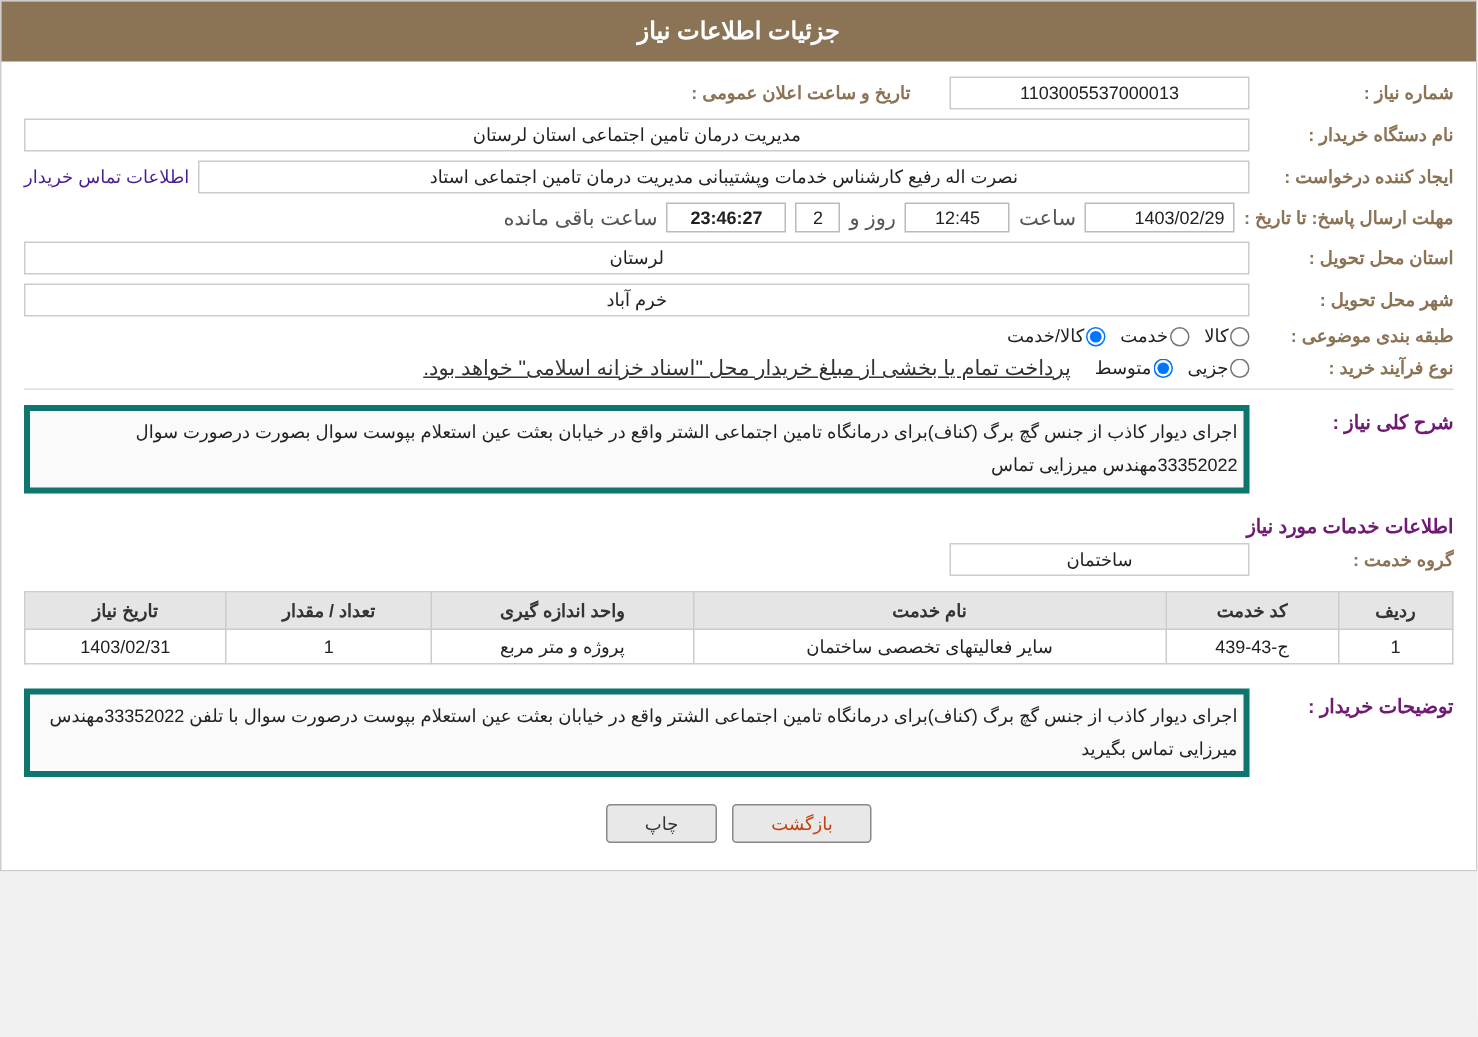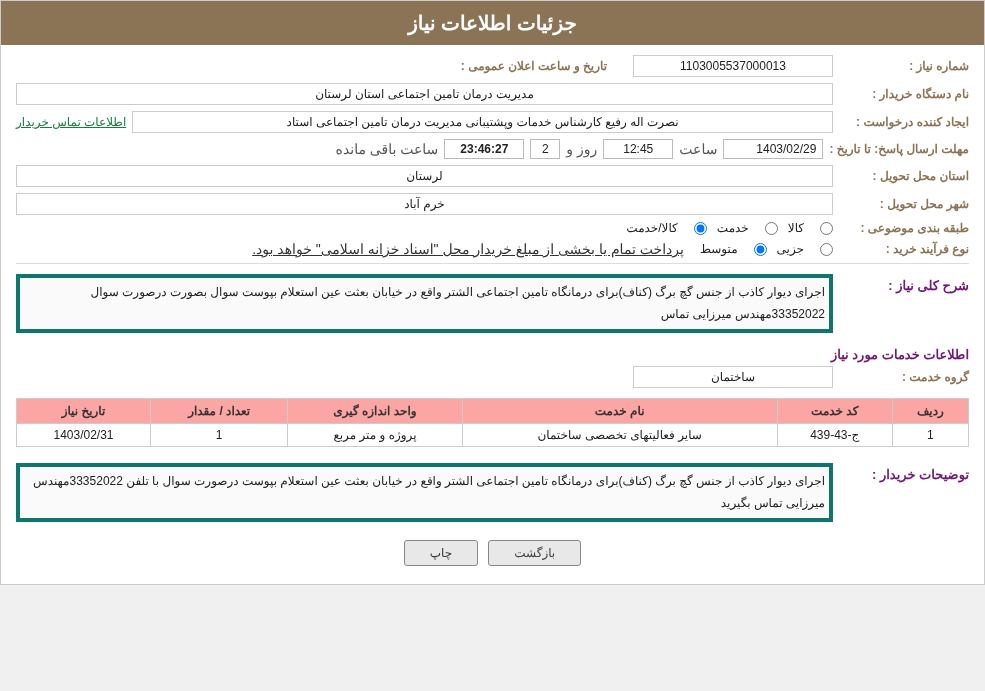--- a/index.html
+++ b/index.html
@@ -14,21 +14,21 @@
       max-width: 985px;
       margin: 0 auto;
       background: #fff;
       border: 1px solid #ccc;
     }
     .page-header {
       background: #8B7355;
       color: #fff;
       text-align: center;
       padding: 10px 0;
-      font-size: 20px;
+      font-size: 16px;
       font-weight: bold;
       letter-spacing: 1px;
     }
     .content {
       padding: 10px 15px;
     }
     .form-row {
       display: flex;
       align-items: center;
       margin-bottom: 6px;
@@ -50,34 +50,33 @@
       text-align: center;
     }
     .date-field {
       border: 1px solid #bbb;
       padding: 2px 6px;
       background: #fff;
       min-width: 140px;
       text-align: center;
     }
     .link-text {
-      color: #15803d;
-      text-decoration: underline;
+      color: #4c1d95;
       cursor: pointer;
       text-align: center;
     }
     .radio-group {
       display: flex;
       gap: 10px;
       align-items: center;
     }
     .radio-item {
       display: flex;
       align-items: center;
-      gap: 16px;
+      gap: 1px;
     }
     .section-title {
       color: #701a75;
       font-weight: bold;
       font-size: 13px;
       margin: 8px 0 4px 0;
     }
     .description-box {
       border: 4px solid #0f766e;
       background: #fafafa;
@@ -87,21 +86,21 @@
       text-align: right;
     }
     .table-section {
       margin: 10px 0;
     }
     table {
       width: 100%;
       border-collapse: collapse;
     }
     th {
-      background: #fca5a5;
+      background: #e5e5e5;
       border: 1px solid #ccc;
       padding: 5px 8px;
       text-align: center;
       font-weight: bold;
       color: #333;
     }
     td {
       border: 1px solid #ccc;
       padding: 4px 8px;
       text-align: center;
@@ -118,21 +117,21 @@
       cursor: pointer;
       font-size: 12px;
       border-radius: 3px;
     }
     .btn-print {
       background: #e8e8e8;
       color: #333;
     }
     .btn-back {
       background: #e8e8e8;
-      color: #404040;
+      color: #c2410c;
     }
     .divider-row {
       height: 1px;
       background: #ddd;
       margin: 4px 0;
     }
     .small-label {
       font-size: 14px;
       color: #555;
     }

